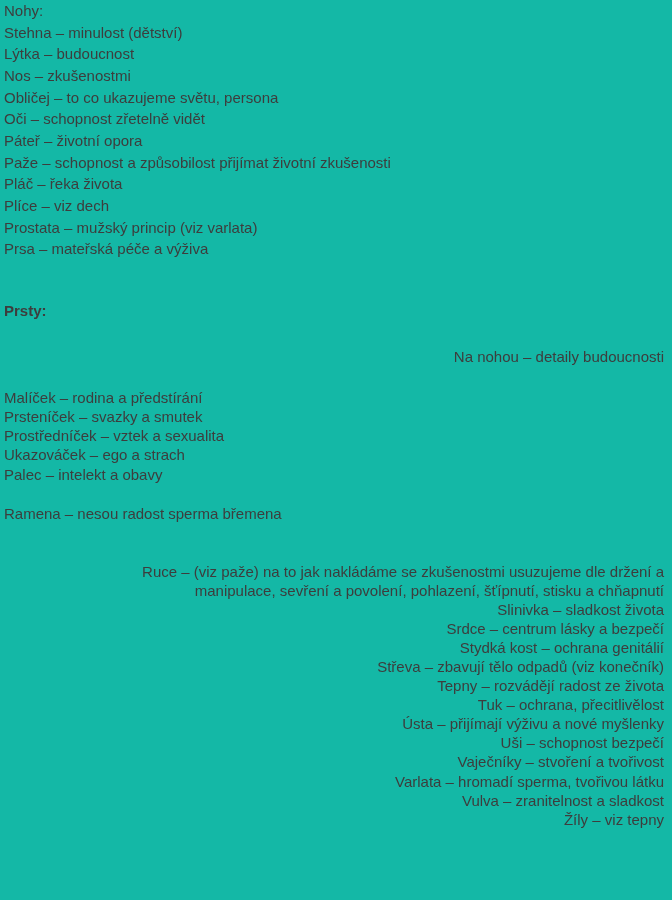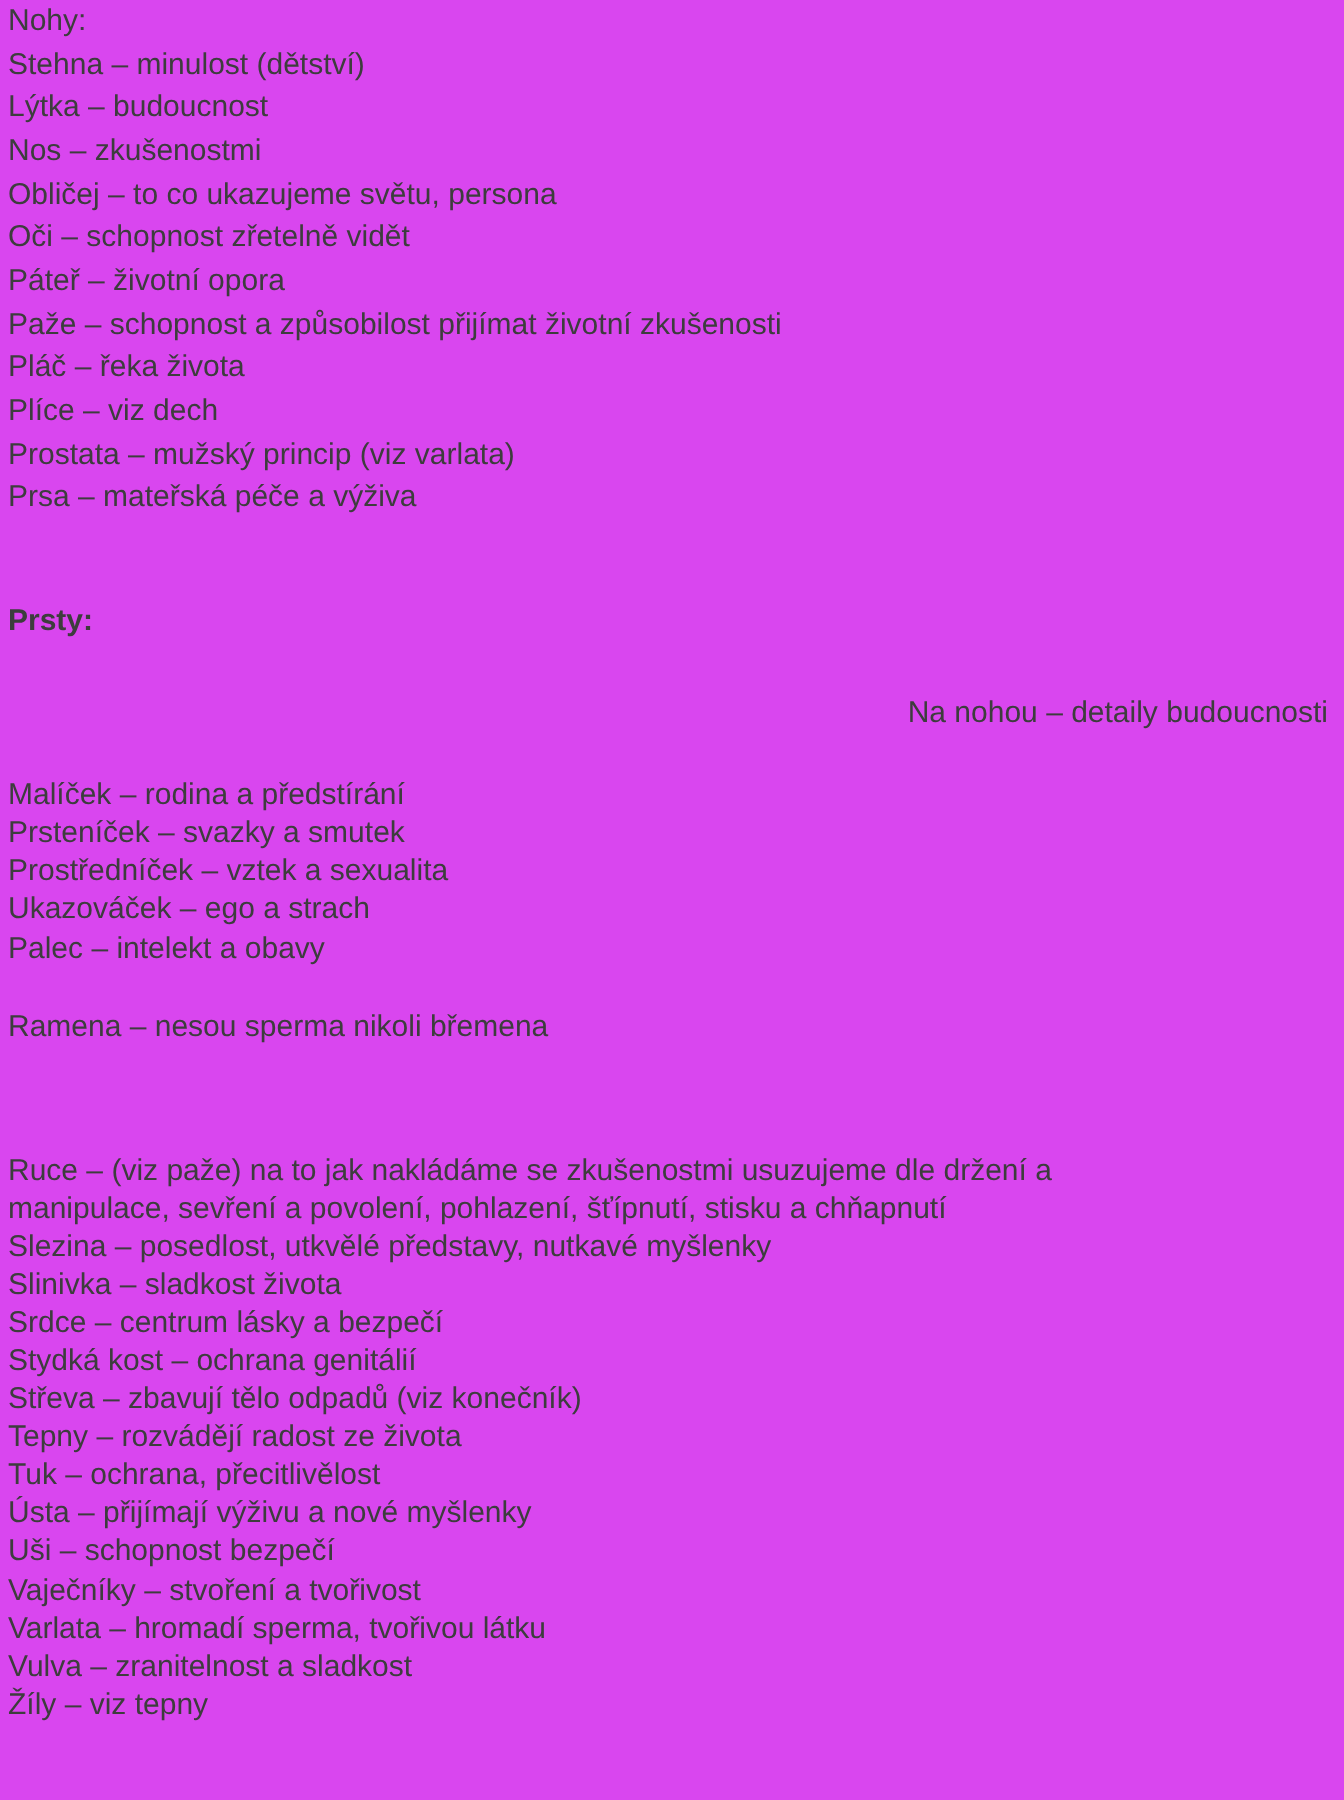--- a/index.html
+++ b/index.html
@@ -26,26 +26,26 @@
   .block .line {
     white-space: pre-wrap;
     min-height: 1em;
   }
   
   #b-legs          { top: 0px;   line-height: 21.66px; }
   #b-fingers-title { top: 301px; line-height: 19.4px;  }
   #b-toes          { top: 347px; line-height: 19.4px; text-align: right;  }
   #b-fingers       { top: 388px; line-height: 19.15px; }
   #b-shoulders     { top: 504px; line-height: 19.4px;  }
-  #b-organs        { top: 576px; line-height: 19.05px; }
+  #b-organs        { top: 562px; line-height: 19.05px; text-align: right; }
 </style>
 </head>
 <body>
 
-<div class="page" style="color: rgb(61, 61, 61); background: #d946ef;">
+<div class="page" style="color: rgb(61, 61, 61); background: #14b8a6;">
   <div class="block" id="b-legs">
       <div class="line">Nohy:</div>
       <div class="line">Stehna – minulost (dětství)</div>
       <div class="line">Lýtka – budoucnost</div>
       <div class="line">Nos – zkušenostmi</div>
       <div class="line">Obličej – to co ukazujeme světu, persona</div>
       <div class="line">Oči – schopnost zřetelně vidět</div>
       <div class="line">Páteř – životní opora</div>
       <div class="line">Paže – schopnost a způsobilost přijímat životní zkušenosti</div>
       <div class="line">Pláč – řeka života</div>
@@ -60,26 +60,25 @@
       <div class="line">Na nohou – detaily budoucnosti</div>
     </div>
   <div class="block" id="b-fingers">
       <div class="line">Malíček – rodina a předstírání</div>
       <div class="line">Prsteníček – svazky a smutek</div>
       <div class="line">Prostředníček – vztek a sexualita</div>
       <div class="line">Ukazováček – ego a strach</div>
       <div class="line">Palec – intelekt a obavy</div>
     </div>
   <div class="block" id="b-shoulders">
-      <div class="line">Ramena – nesou sperma nikoli břemena</div>
+      <div class="line">Ramena – nesou radost sperma břemena</div>
     </div>
   <div class="block" id="b-organs">
       <div class="line">Ruce – (viz paže) na to jak nakládáme se zkušenostmi usuzujeme dle držení a</div>
       <div class="line">manipulace, sevření a povolení, pohlazení, šťípnutí, stisku a chňapnutí</div>
-      <div class="line">Slezina – posedlost, utkvělé představy, nutkavé myšlenky</div>
       <div class="line">Slinivka – sladkost života</div>
       <div class="line">Srdce – centrum lásky a bezpečí</div>
       <div class="line">Stydká kost – ochrana genitálií</div>
       <div class="line">Střeva – zbavují tělo odpadů (viz konečník)</div>
       <div class="line">Tepny – rozvádějí radost ze života</div>
       <div class="line">Tuk – ochrana, přecitlivělost</div>
       <div class="line">Ústa – přijímají výživu a nové myšlenky</div>
       <div class="line">Uši – schopnost bezpečí</div>
       <div class="line">Vaječníky – stvoření a tvořivost</div>
       <div class="line">Varlata – hromadí sperma, tvořivou látku</div>

